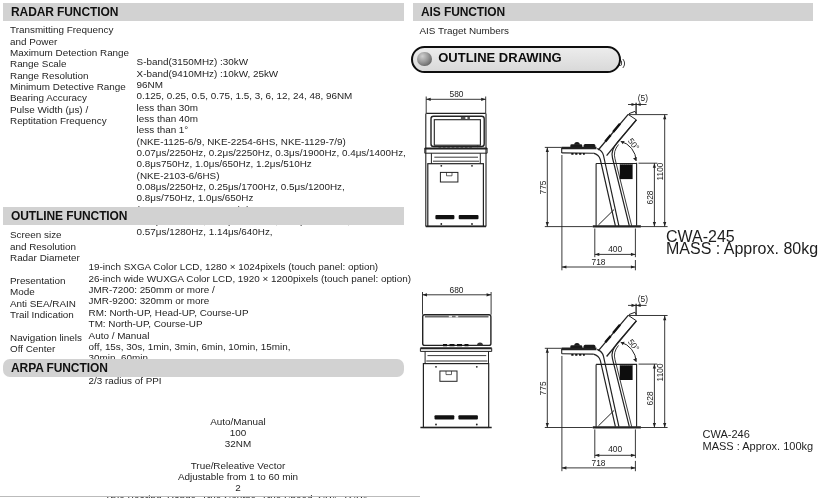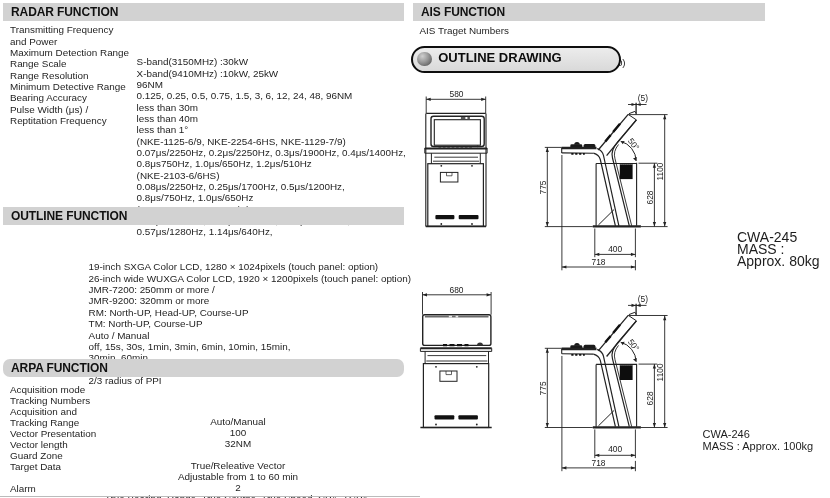--- a/index.html
+++ b/index.html
@@ -46,78 +46,79 @@
 (NKE-1632, NKE-2632/H)
 0.07μs/1860Hz, 0.14μs/1860Hz, 0.29μs/1860Hz,
 0.57μs/1280Hz, 1.14μs/640Hz,</div>
 </div>
 
 <div class="bar" style="top:207px;">
     <b>OUTLINE FUNCTION</b>
   </div>
 
 <div class="tbl" style="left:10px;top:229.2px;line-height:11.4px;width:394px;">
+<div class="lbl">Screen size
+and Resolution
+Radar Diameter
+
+Presentation
+Mode
+Anti SEA/RAIN
+Trail Indication
+
+Navigation linels
+Off Center</div>
 <div class="val" style="left:78.6px;">19-inch SXGA Color LCD, 1280 × 1024pixels (touch panel: option)
 26-inch wide WUXGA Color LCD, 1920 × 1200pixels (touch panel: option)
 JMR-7200: 250mm or more /
 JMR-9200: 320mm or more
 RM: North-UP, Head-UP, Course-UP
 TM: North-UP, Course-UP
 Auto / Manual
 off, 15s, 30s, 1min, 3min, 6min, 10min, 15min,
 30min, 60min
 20,000 points
 2/3 radius of PPI</div>
 </div>
 
 <div class="bar" style="top:359px;border-radius:7px;">
     <b>ARPA FUNCTION</b>
   </div>
 
 <div class="tbl" style="left:10px;top:384px;line-height:11px;width:394px;">
-<div class="lbl">Acquisition mode
-Tracking Numbers
-Acquisition and
-Tracking Range
-Vector Presentation
-Vector length
-Guard Zone
-Target Data
-
-Alarm</div>
 <div class="val" style="left:94.8px;text-align:center;">Auto/Manual
 100
 32NM
 
 True/Releative Vector
 Adjustable from 1 to 60 min
 2
 True Bearing, Range, True Course, True Speed, CPA, TCPA,
 BCR and BCT
 CPA/TCPA, GUARD Zone, LOST System</div>
 </div>
 
 <div class="abs" style="left:0px;top:496px;width:420px;height:1px;background:#bbb;"></div>
 
-<div class="bar" style="left:413px;top:3px;width:352px;">
+<div class="bar" style="left:413px;top:3px;width:400px;">
     <b>AIS FUNCTION</b>
   </div>
 
 <div class="tbl" style="left:419.5px;top:24.5px;width:400px;">
 <div class="lbl">AIS Traget Numbers</div>
 <div class="val" style="left:126px;">500 (option: 1000)</div>
 </div>
 
 <div class="abs" style="left:411px;top:46px;width:206px;height:23px;border:2.4px solid #0e0e0e;border-radius:14px;background:linear-gradient(#ececec,#d9d9d9);"></div>
 
 <div class="abs" style="left:417.3px;top:51.6px;width:14.6px;height:14.6px;border-radius:50%;background:radial-gradient(circle at 36% 30%,#cfcfcf 0%,#9a9a9a 42%,#666666 78%,#7d7d7d 100%);"></div>
 
 <div class="abs" style="left:438.2px;top:50.2px;font-size:13px;font-weight:bold;color:#0c0c0c;">OUTLINE DRAWING</div>
 
-<div class="abs" style="left:737px;top:230.6px;font-size:14px;line-height:12.2px;">CWA-245<br>MASS : Approx. 80kg</div>
+<div class="abs" style="left:666px;top:230.6px;font-size:16px;line-height:12.2px;">CWA-245<br>MASS : Approx. 80kg</div>
 
 <div class="abs" style="left:702.5px;top:427.6px;font-size:11px;line-height:12.2px;">CWA-246<br>MASS : Approx. 100kg</div>
 
 <svg class="abs" style="left:410px;top:85px;" width="290" height="400" viewBox="410 85 290 400" fill="none" stroke="#222" stroke-width="1">
 <defs>
 
 <g id="sv" stroke="#222" fill="none">
 
   <path d="M561.7 148 H596.5" stroke-width="2.6"></path>
   <path d="M561.7 152.9 L593.5 153.2" stroke-width="1.1"></path>

